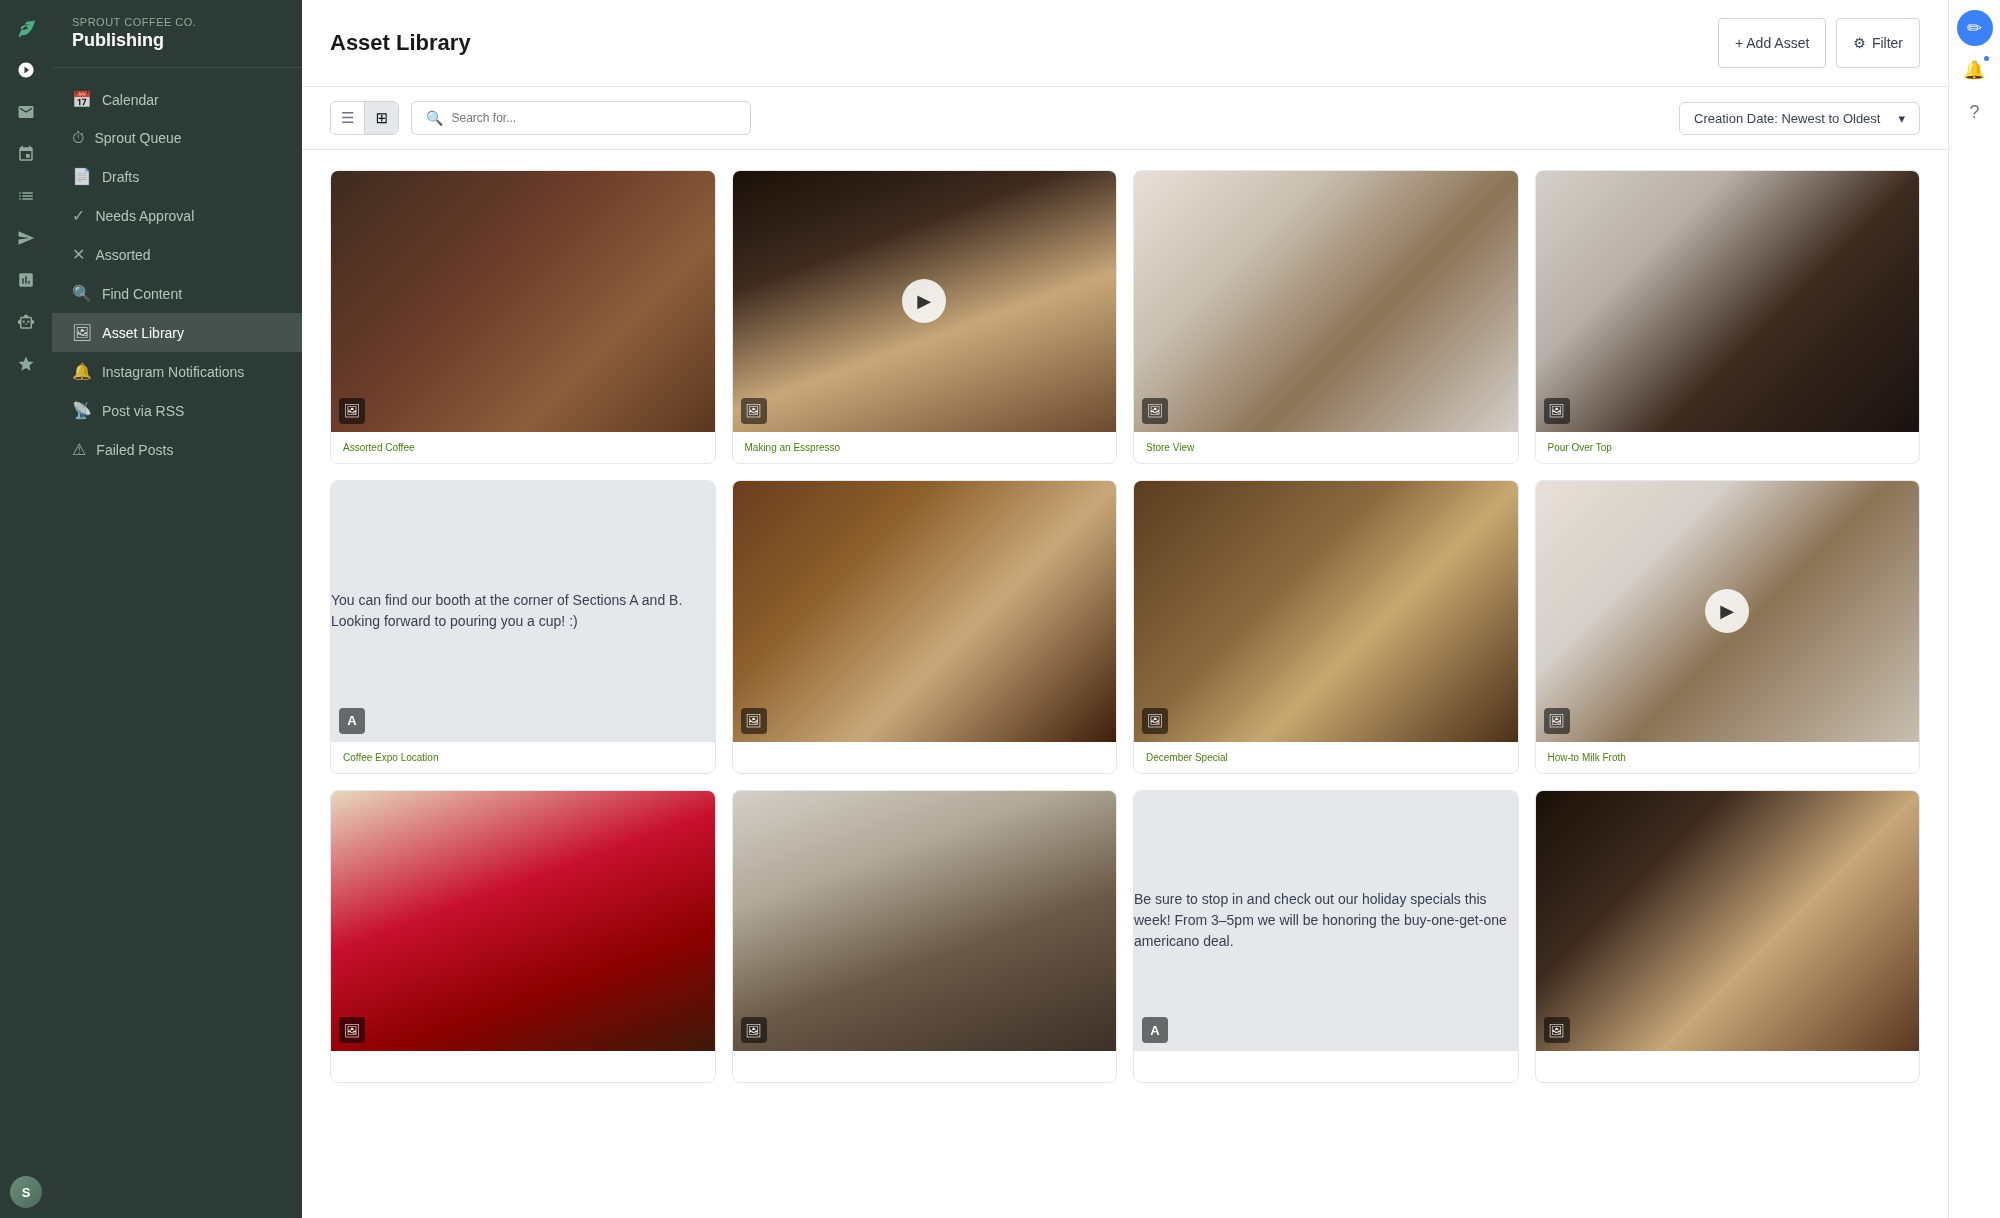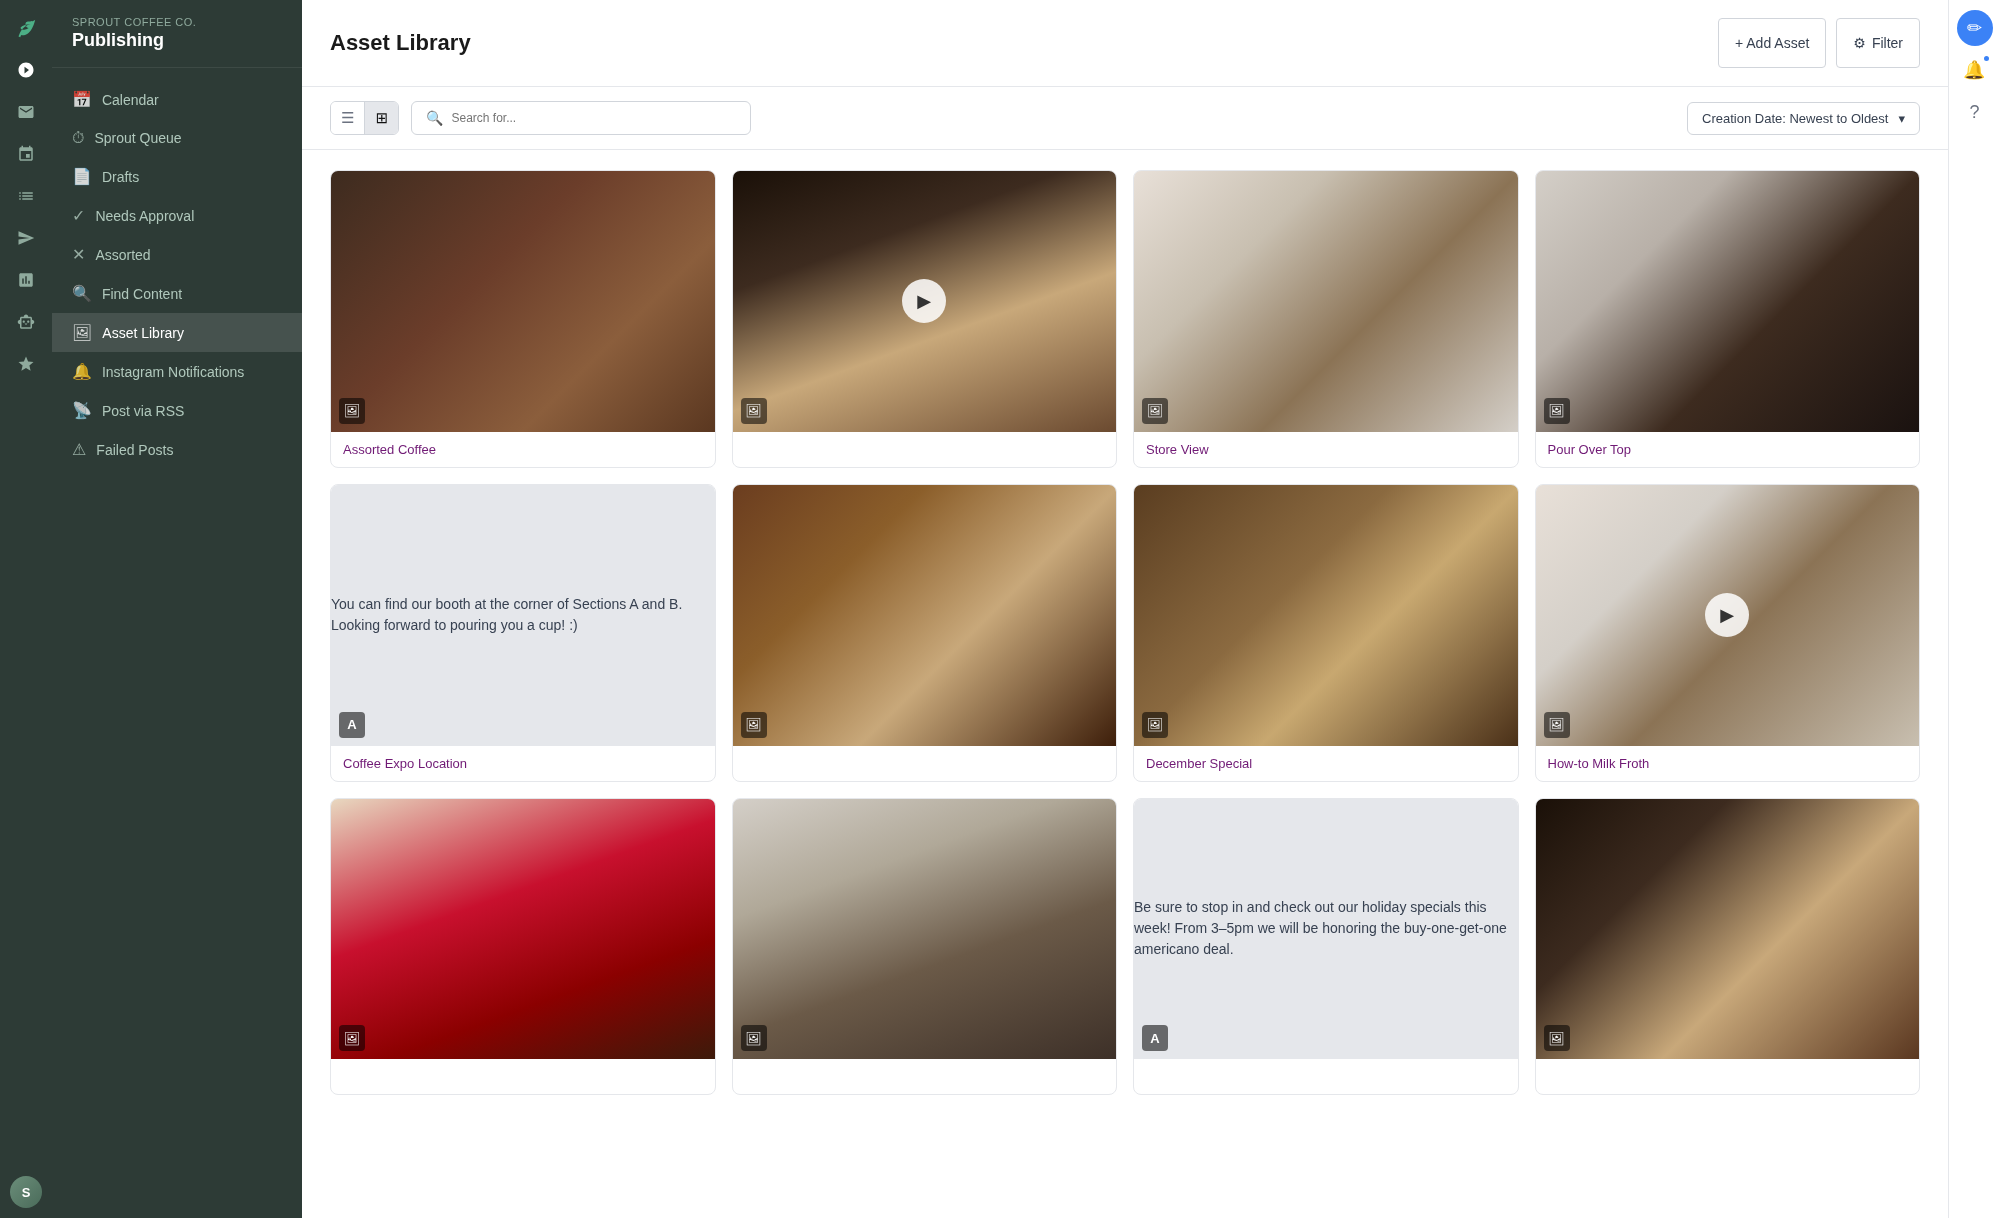--- a/index.html
+++ b/index.html
@@ -149,21 +149,21 @@
       background: #fff;
       flex: 1;
       max-width: 340px;
     }
     .search-box input {
       border: none; outline: none; font-size: 12px; color: #4c1d95; width: 100%; background: transparent;
     }
     .search-icon { color: #9ca3af; font-size: 14px; }
     .sort-dropdown {
       margin-left: auto;
-      display: flex; align-items: center; gap: 10px;
+      display: flex; align-items: center; gap: 18px;
       border: 1.5px solid #d1d5db; border-radius: 6px;
       padding: 8px 14px;
       background: #fff;
       font-size: 13px; color: #374151;
       cursor: pointer;
       justify-content: space-between;
     }
 
     
     .grid-area {
@@ -205,23 +205,23 @@
     }
     .play-btn {
       position: absolute; top: 50%; left: 50%; transform: translate(-50%, -50%);
       width: 44px; height: 44px; border-radius: 50%;
       background: rgba(255,255,255,0.85);
       display: flex; align-items: center; justify-content: center;
       color: #333; font-size: 18px;
     }
     .asset-label {
       padding: 10px 12px;
-      font-size: 13px;
+      font-size: 10px;
       font-weight: 500;
-      color: #701a75;
+      color: #4d7c0f;
     }
     .text-card-content {
       font-size: 14px;
       color: #374151;
       line-height: 1.5;
     }
     .text-badge {
       position: absolute; bottom: 8px; left: 8px;
       background: rgba(0,0,0,0.55);
       border-radius: 4px;
@@ -419,20 +419,21 @@
       </div>
       <div class="asset-label">Assorted Coffee</div>
     </div>
         <div class="asset-card">
       <div class="asset-thumb">
         <div class="asset-thumb-inner img-coffee2">
           <div class="play-btn">▶</div>
         </div>
         <div class="thumb-icon-badge">🖼</div>
       </div>
+      <div class="asset-label">Making an Esspresso</div>
     </div>
         <div class="asset-card">
       <div class="asset-thumb">
         <div class="asset-thumb-inner img-coffee3">
           
         </div>
         <div class="thumb-icon-badge">🖼</div>
       </div>
       <div class="asset-label">Store View</div>
     </div>

